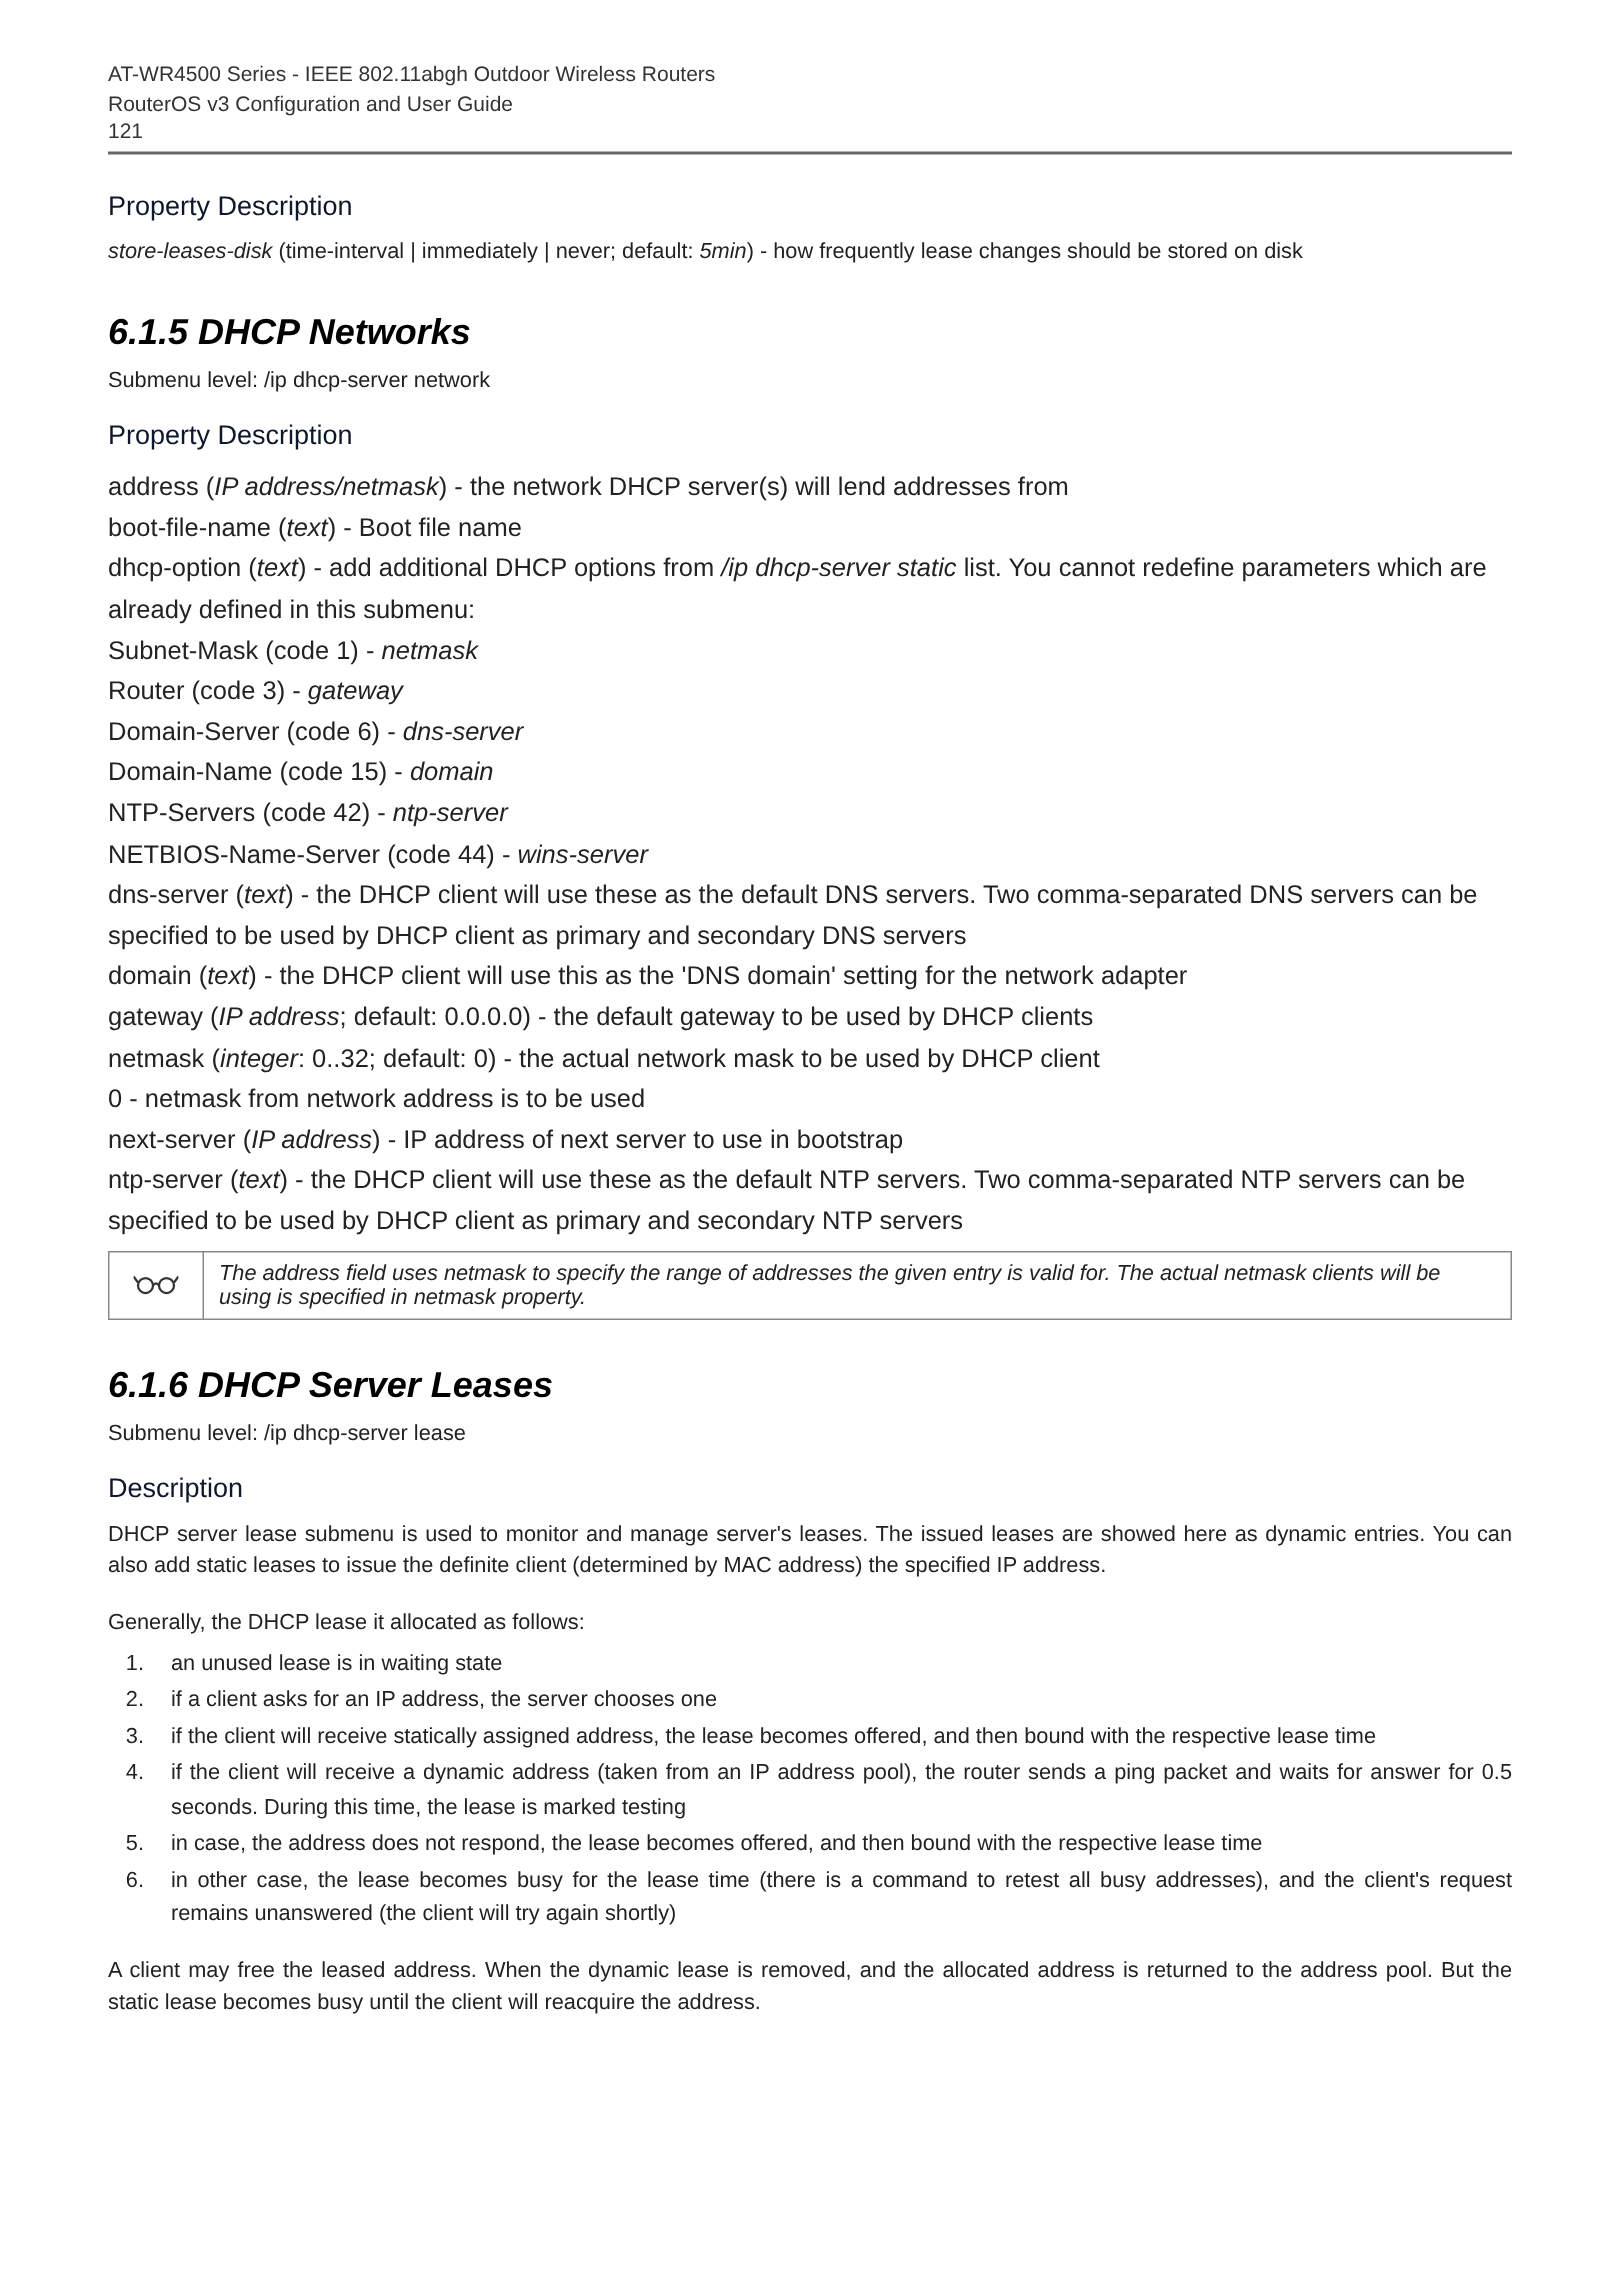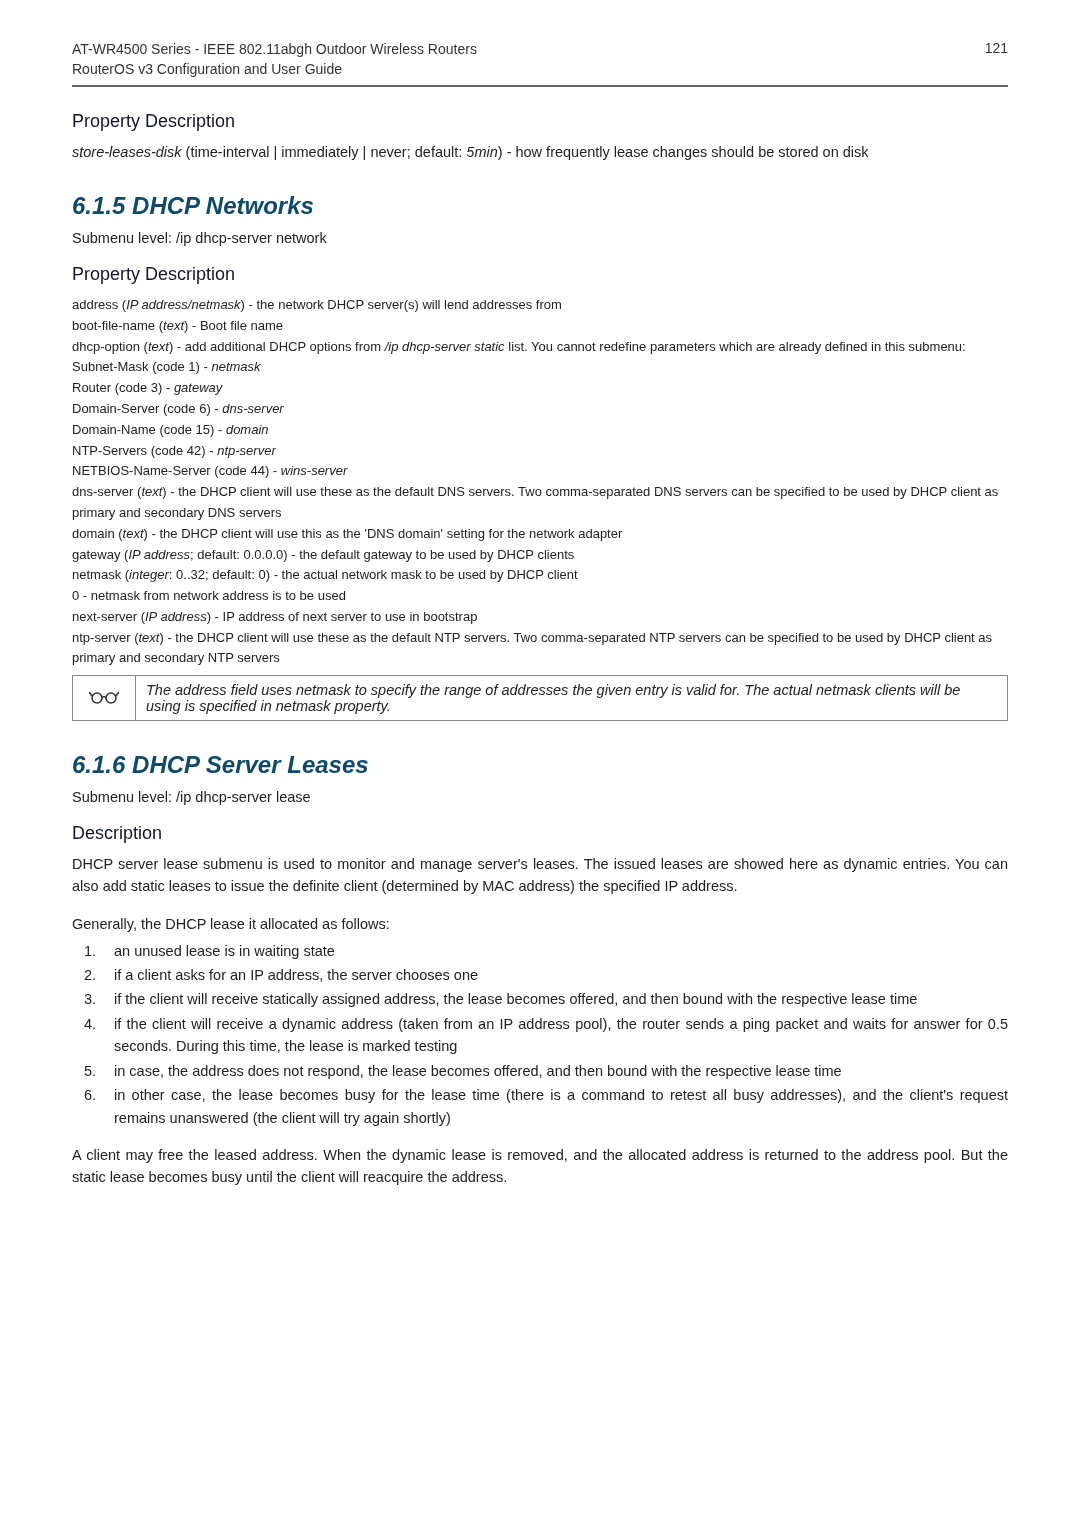--- a/index.html
+++ b/index.html
@@ -13,20 +13,21 @@
   .page {
     padding: 40px 72px 60px 72px;
   }
   .header-bar {
     display: flex;
     justify-content: space-between;
     align-items: flex-start;
     border-bottom: 2px solid #666;
     padding-bottom: 6px;
     margin-bottom: 24px;
+    flex-direction: column;
   }
   .header-left {
     font-size: 14px;
     line-height: 1.4;
     color: #333;
   }
   .header-right {
     font-size: 14px;
     color: #333;
     text-align: right;
@@ -40,30 +41,30 @@
   .para {
     font-size: 14.5px;
     line-height: 1.5;
     margin: 6px 0 16px 0;
     color: #222;
   }
   .h2 {
     font-size: 24px;
     font-weight: bold;
     font-style: italic;
-    color: #0c4a6e;
+    color: #000000;
     margin-top: 28px;
     margin-bottom: 10px;
   }
   .submenu {
     font-size: 14.5px;
     margin-bottom: 14px;
   }
   .block {
-    font-size: 13px;
+    font-size: 17px;
     line-height: 1.6;
   }
   .block .line { display: block; }
   .note-table {
     border: 1px solid #888;
     width: 100%;
     border-collapse: collapse;
     margin-top: 6px;
     margin-bottom: 30px;
   }

